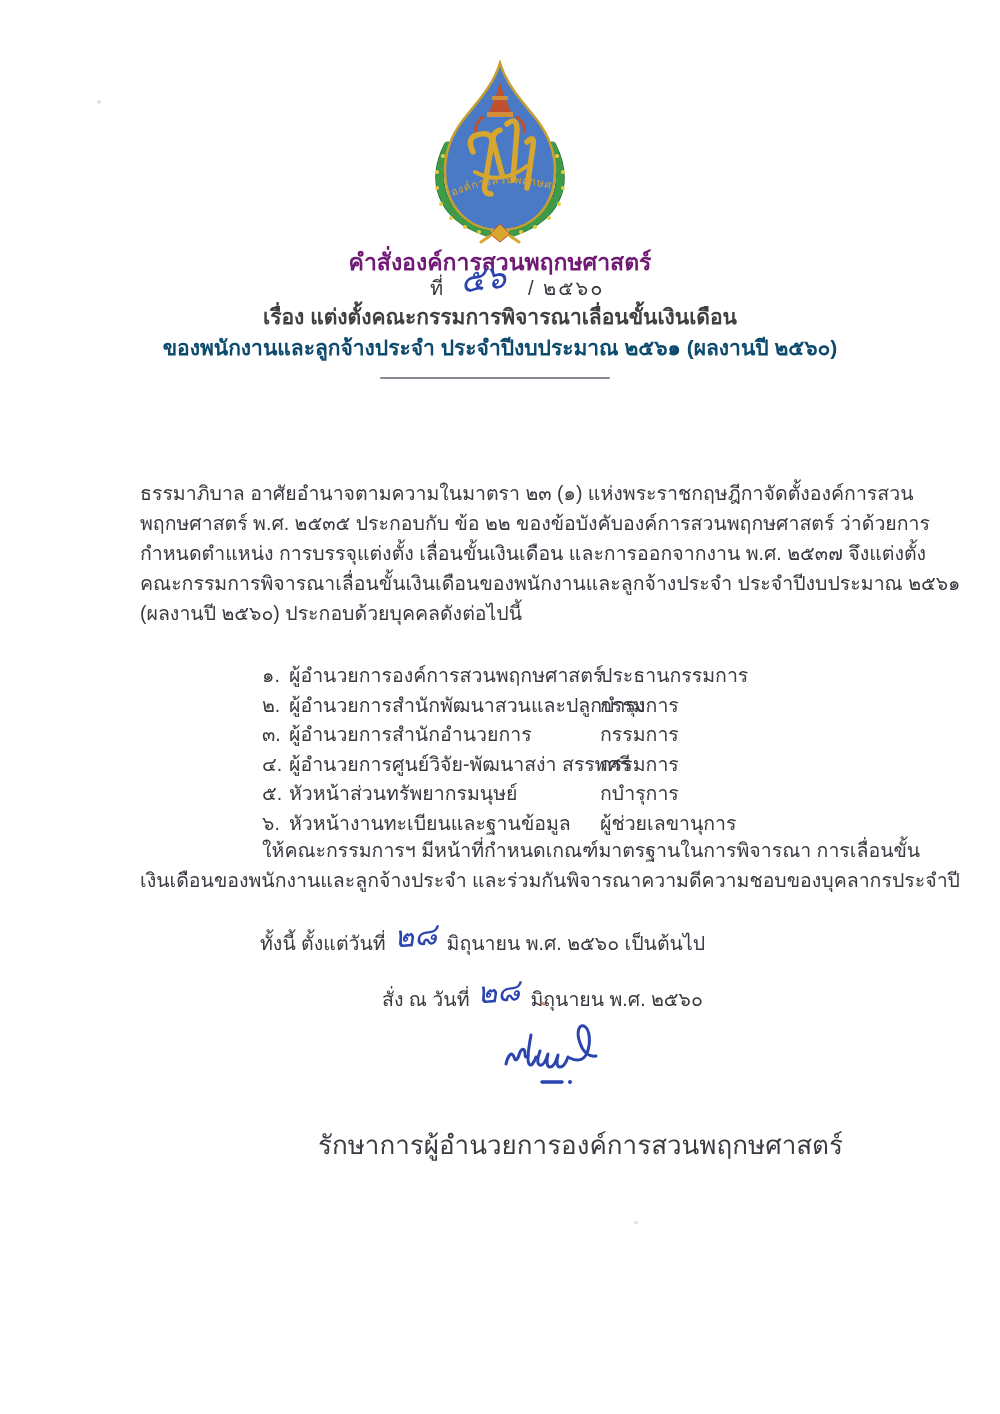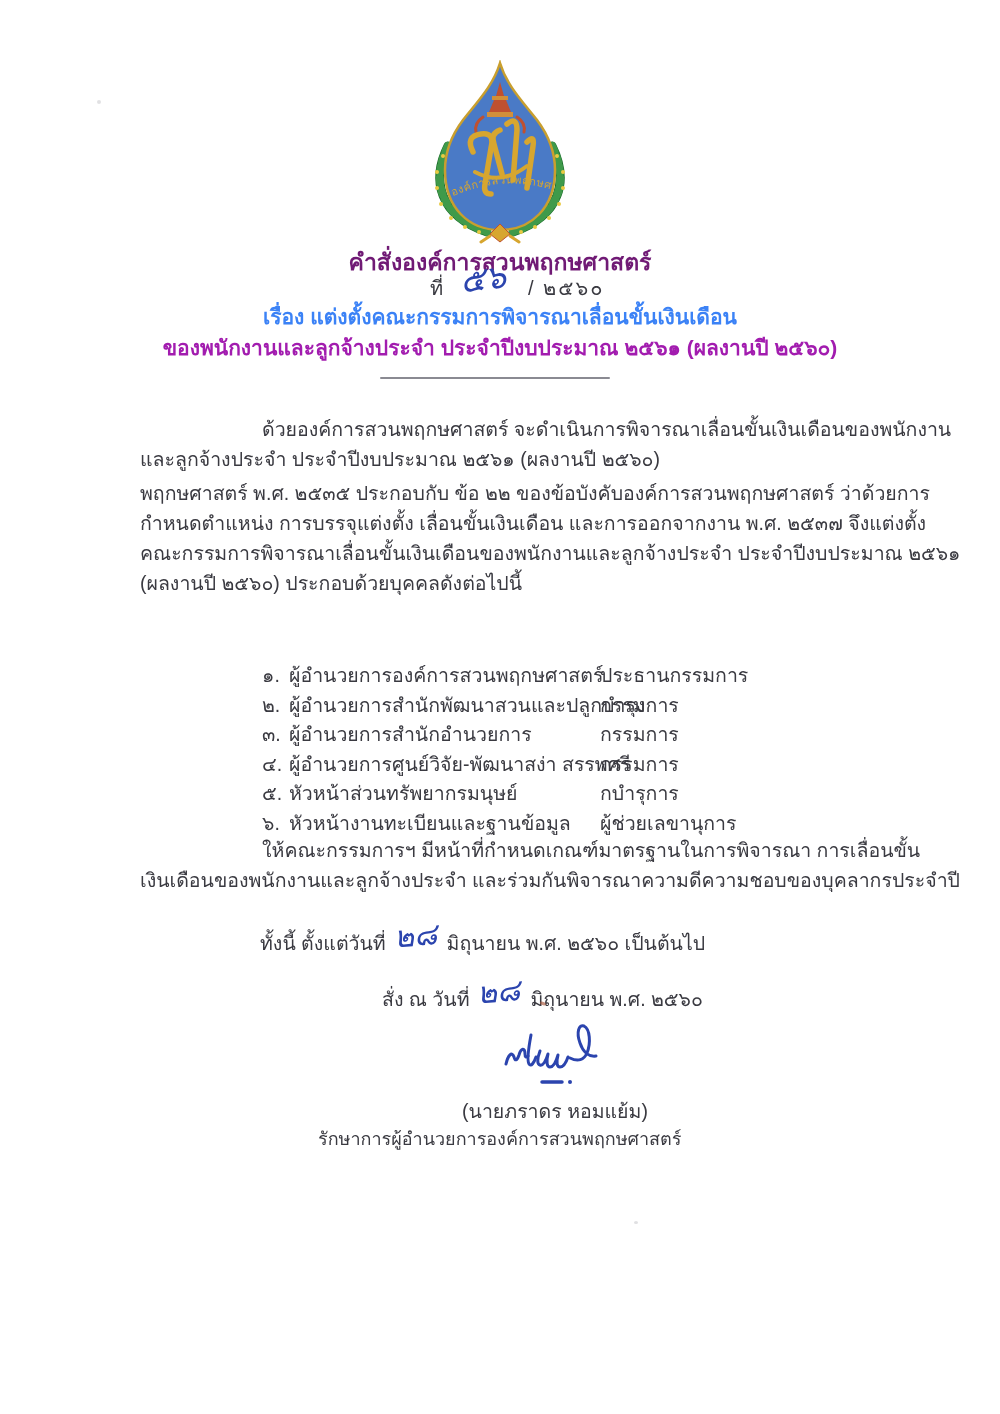--- a/index.html
+++ b/index.html
@@ -16,41 +16,41 @@
   .t-title{top:244px;font-size:23px;font-weight:700;color:#701a75;}
   .num-prefix{left:430px;top:272px;font-size:20px;}
   .num-suffix{left:528px;top:272px;font-size:20px;letter-spacing:2px;}
   .hand{
     color:#2b44ae;
     font-style:italic;
     font-weight:400;
     white-space:nowrap;
   }
   .hand-order-no{left:460px;top:252px;font-size:33px;transform:rotate(-7deg);}
-  .t-subject1{top:300px;font-size:21px;font-weight:700;color:#3b82f6;}
-  .t-subject2{top:331px;font-size:21px;font-weight:700;color:#a21caf;}
+  .t-subject1{top:300px;font-size:21px;font-weight:700;color:#404040;}
+  .t-subject2{top:331px;font-size:21px;font-weight:700;color:#0c4a6e;}
   .divider{left:380px;top:377px;width:230px;height:2px;background:#8a8a92;border-radius:1px;}
   .body-block{left:140px;width:730px;font-size:19.5px;line-height:30px;}
   .body-line{white-space:nowrap;}
   .indent{padding-left:122px;}
   .para1{top:414px;}
   .para2{top:478px;}
   .duty{top:835px;}
   .committee{left:262px;top:661px;width:610px;font-size:19.5px;}
   .c-row{display:flex;align-items:baseline;height:29.5px;line-height:29.5px;white-space:nowrap;}
   .c-no{width:27px;flex:0 0 27px;}
   .c-pos{width:311px;flex:0 0 311px;}
   .c-role{flex:1;}
   .date-row{display:flex;align-items:baseline;font-size:19.5px;white-space:nowrap;}
   .effective{left:260px;top:928px;}
   .orderdate{left:342px;top:984px;margin-left:40px;}
   .day{font-size:30px;line-height:20px;transform:rotate(-5deg);margin:0 10px -6px 8px;position:relative;top:-4px;}
   .sig-svg{left:498px;top:1018px;}
   .sig-name{left:450px;top:1096px;width:210px;text-align:center;font-size:19.5px;white-space:nowrap;}
-  .sig-pos{left:318px;top:1124px;width:390px;text-align:left;font-size:18px;white-space:nowrap;}
+  .sig-pos{left:318px;top:1124px;width:390px;text-align:right;font-size:26px;white-space:nowrap;}
   .speck1{left:97px;top:100px;width:4px;height:4px;border-radius:50%;background:#d9d9dc;opacity:.8;}
   .speck2{left:540px;top:1002px;width:6px;height:2.5px;border-radius:2px;background:#a8583c;opacity:.65;transform:rotate(18deg);}
   .speck3{left:634px;top:1221px;width:4px;height:3px;border-radius:50%;background:#c6c6cb;opacity:.55;}
   .emblem{left:415px;top:60px;}
 </style>
 </head>
 <body>
 
 <div class="page">
 
@@ -114,26 +114,23 @@
   </svg>
 
   <div class="abs center-line t-title">คำสั่งองค์การสวนพฤกษศาสตร์</div>
   <div class="abs num-prefix">ที่</div>
   <div class="abs hand hand-order-no">๕๖</div>
   <div class="abs num-suffix">/ ๒๕๖๐</div>
   <div class="abs center-line t-subject1">เรื่อง  แต่งตั้งคณะกรรมการพิจารณาเลื่อนขั้นเงินเดือน</div>
   <div class="abs center-line t-subject2">ของพนักงานและลูกจ้างประจำ  ประจำปีงบประมาณ ๒๕๖๑ (ผลงานปี ๒๕๖๐)</div>
   <div class="abs divider"></div>
 
-  <div class="abs body-block para1">
-    <div class="body-line indent">ด้วยองค์การสวนพฤกษศาสตร์ จะดำเนินการพิจารณาเลื่อนขั้นเงินเดือนของพนักงาน</div>
-    <div class="body-line">และลูกจ้างประจำ ประจำปีงบประมาณ ๒๕๖๑ (ผลงานปี ๒๕๖๐)</div>
-  </div>
 
   <div class="abs body-block para2">
+    <div class="body-line">ธรรมาภิบาล  อาศัยอำนาจตามความในมาตรา ๒๓ (๑) แห่งพระราชกฤษฎีกาจัดตั้งองค์การสวน</div>
     <div class="body-line">พฤกษศาสตร์ พ.ศ. ๒๕๓๕ ประกอบกับ ข้อ ๒๒ ของข้อบังคับองค์การสวนพฤกษศาสตร์ ว่าด้วยการ</div>
     <div class="body-line">กำหนดตำแหน่ง การบรรจุแต่งตั้ง เลื่อนขั้นเงินเดือน และการออกจากงาน พ.ศ. ๒๕๓๗ จึงแต่งตั้ง</div>
     <div class="body-line">คณะกรรมการพิจารณาเลื่อนขั้นเงินเดือนของพนักงานและลูกจ้างประจำ ประจำปีงบประมาณ ๒๕๖๑</div>
     <div class="body-line">(ผลงานปี ๒๕๖๐) ประกอบด้วยบุคคลดังต่อไปนี้</div>
   </div>
 
   <div class="abs committee">
     <div class="c-row">
       <span class="c-no">๑.</span>
       <span class="c-pos">ผู้อำนวยการองค์การสวนพฤกษศาสตร์</span>
@@ -188,18 +185,17 @@
     <g fill="none" stroke="#2b44ae" stroke-width="3" stroke-linecap="round" stroke-linejoin="round">
       <path d="M8,46 c2,-9 6,-13 8,-7 c1,4 3,4 5,-2 c2,-7 6,-8 6,-1 c0,3 1,4 3,2"></path>
       <path d="M33,17 c-3,16 -4,26 -2,29 c2,3 5,-1 7,-7"></path>
       <path d="M42,33 c-3,8 -3,13 0,14 c3,1 6,-4 8,-11 c-2,8 -1,13 2,13 c3,0 6,-5 8,-12 c-2,8 -1,12 2,12 c3,0 6,-4 8,-10"></path>
       <path d="M72,40 c8,4 14,2 17,-5 c4,-10 3,-24 -3,-27 c-5,-2 -8,6 -4,17 c3,9 9,14 16,13"></path>
       <path d="M44,64 h20" stroke-width="3.5"></path>
     </g>
     <circle cx="72" cy="64" r="2" fill="#2b44ae"></circle>
   </svg>
 
-  <div class="abs sig-name">(นายภราดร  หอมแย้ม)</div>
   <div class="abs sig-pos">รักษาการผู้อำนวยการองค์การสวนพฤกษศาสตร์</div>
 
   <div class="abs speck3"></div>
 
 </div>
 
 </body></html>

